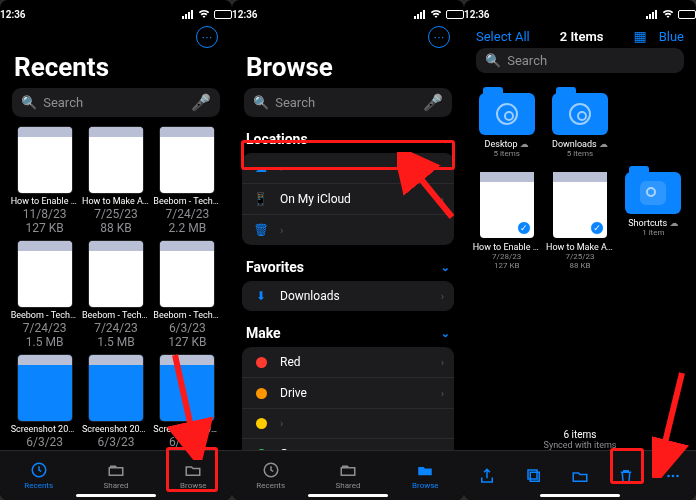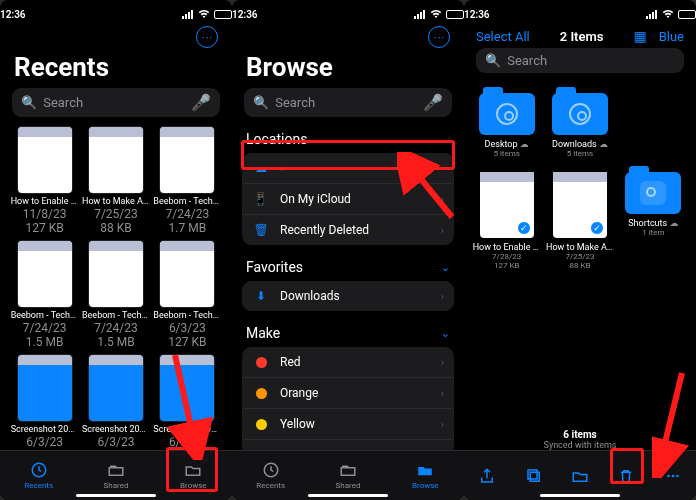--- a/index.html
+++ b/index.html
@@ -45,21 +45,21 @@
   .file-date, .file-size { font-size:12px; color:#8e8e93; }
 
   
   .tabbar { position:absolute; bottom:0; left:0; right:0; height:50px; background:#121214; border-top:1px solid #2a2a2e; display:flex; }
   .tab { flex:1; display:flex; flex-direction:column; align-items:center; justify-content:center; gap:2px; font-size:8px; color:#8e8e93; }
   .tab.active { color:#0a84ff; }
   .tab svg { width:20px; height:18px; }
   .homebar{position:absolute;bottom:3px;left:50%;transform:translateX(-50%);width:80px;height:3px;background:#fff;border-radius:3px}
 
   
-  .section-hdr { display:flex; justify-content:space-between; align-items:center; padding: 4px 14px 6px; font-size:14px; font-weight:400; }
+  .section-hdr { display:flex; justify-content:space-between; align-items:center; padding: 4px 14px 6px; font-size:14px; font-weight:700; }
   .chev-d { color:#0a84ff; font-size:11px; }
   .list { margin: 0 10px 10px; background:#1c1c1e; border-radius:9px; overflow:hidden; }
   .row { display:flex; align-items:center; gap:10px; padding:8px 10px; font-size:12px; border-bottom:1px solid #2b2b2e; position:relative; }
   .row:last-child{border-bottom:none}
   .row .ricon{width:18px;display:flex;justify-content:center}
   .row .rlabel{flex:1}
   .row .rchev{color:#555;font-size:11px}
   .tagdot{width:11px;height:11px;border-radius:50%;}
 
   
@@ -71,21 +71,21 @@
   .ficon .inner::after{content:"";position:absolute;top:6px;left:6px;width:6px;height:6px;border:2px solid rgba(255,255,255,.6);border-radius:50%}
   .ficon.sc .inner{border-radius:6px;border:none;top:9px;left:15px;background:rgba(255,255,255,0.15);width:26px;height:24px}
   .folder .fname{font-size:9px;color:#fff}
   .folder .fsub{font-size:8px;color:#8e8e93}
 
   .sel-thumb{width:54px;height:66px;background:#fff;border-radius:4px;position:relative;margin-bottom:4px}
   .sel-thumb::before{content:"";display:block;height:10px;background:#b9c0d6}
   .sel-thumb .check{position:absolute;bottom:3px;right:3px;width:14px;height:14px;background:#0a84ff;border-radius:50%;border:1.5px solid #fff;display:flex;align-items:center;justify-content:center;color:#fff;font-size:9px}
 
   .footer3 { position:absolute;bottom:50px;left:0;right:0;text-align:center;font-size:10px; }
-  .footer3 .f1{color:#fff;font-weight:700}
+  .footer3 .f1{color:#fff;font-weight:400}
   .footer3 .f2{color:#8e8e93;font-size:9px}
 
   .toolbar3{position:absolute;bottom:0;left:0;right:0;height:50px;background:#121214;border-top:1px solid #2a2a2e;display:flex;align-items:center;justify-content:space-around}
   .toolbar3 .tbtn{color:#0a84ff;width:22px;display:flex;justify-content:center}
 
   
   .hlbox{position:absolute;border:3px solid #ff1a1a;border-radius:3px;pointer-events:none}
   .arrow{position:absolute;pointer-events:none}
   .arrow svg{width:100%;height:100%}
 
@@ -133,21 +133,21 @@
         <div class="file">
           <div class="thumb "></div>
   <div class="file-name">How to Make AirPo…ebom</div>
   <div class="file-date">7/25/23</div>
   <div class="file-size">88 KB</div>
         </div>
         <div class="file">
           <div class="thumb "></div>
   <div class="file-name">Beebom - Tech…ers 4</div>
   <div class="file-date">7/24/23</div>
-  <div class="file-size">1.7 MB</div>
+  <div class="file-size">2.2 MB</div>
         </div>
         <div class="file">
           <div class="thumb "></div>
   <div class="file-name">Beebom - Tech…ers 3</div>
   <div class="file-date">7/24/23</div>
   <div class="file-size">1.5 MB</div>
         </div>
         <div class="file">
           <div class="thumb "></div>
   <div class="file-name">Beebom - Tech…ers 2</div>
@@ -253,21 +253,20 @@
           <span class="ricon accent">☁︎</span>
   <span class="rchev">›</span>
         </div>
         <div class="row">
           <span class="ricon accent">📱</span>
   <span class="rlabel">On My iCloud</span>
   <span class="rchev">›</span>
         </div>
         <div class="row">
           <span class="ricon accent">🗑</span>
-  <span class="rlabel">Recently Deleted</span>
   <span class="rchev">›</span>
         </div>
       </div>
 
     <div class="section-hdr">
       <span>Favorites</span>
       <span class="chev-d">⌄</span>
     </div>
     <div class="list" id="fav2">
         <div class="row">
@@ -286,28 +285,27 @@
           <span class="ricon">
             <span class="tagdot" style="background:#ff3b30"></span>
           </span>
   <span class="rlabel">Red</span>
   <span class="rchev">›</span>
         </div>
         <div class="row">
           <span class="ricon">
             <span class="tagdot" style="background:#ff9500"></span>
           </span>
-  <span class="rlabel">Orange</span>
+  <span class="rlabel">Drive</span>
   <span class="rchev">›</span>
         </div>
         <div class="row">
           <span class="ricon">
             <span class="tagdot" style="background:#ffcc00"></span>
           </span>
-  <span class="rlabel">Yellow</span>
   <span class="rchev">›</span>
         </div>
         <div class="row">
           <span class="ricon">
             <span class="tagdot" style="background:#34c759"></span>
           </span>
   <span class="rlabel">Green</span>
   <span class="rchev">›</span>
         </div>
         <div class="row">

